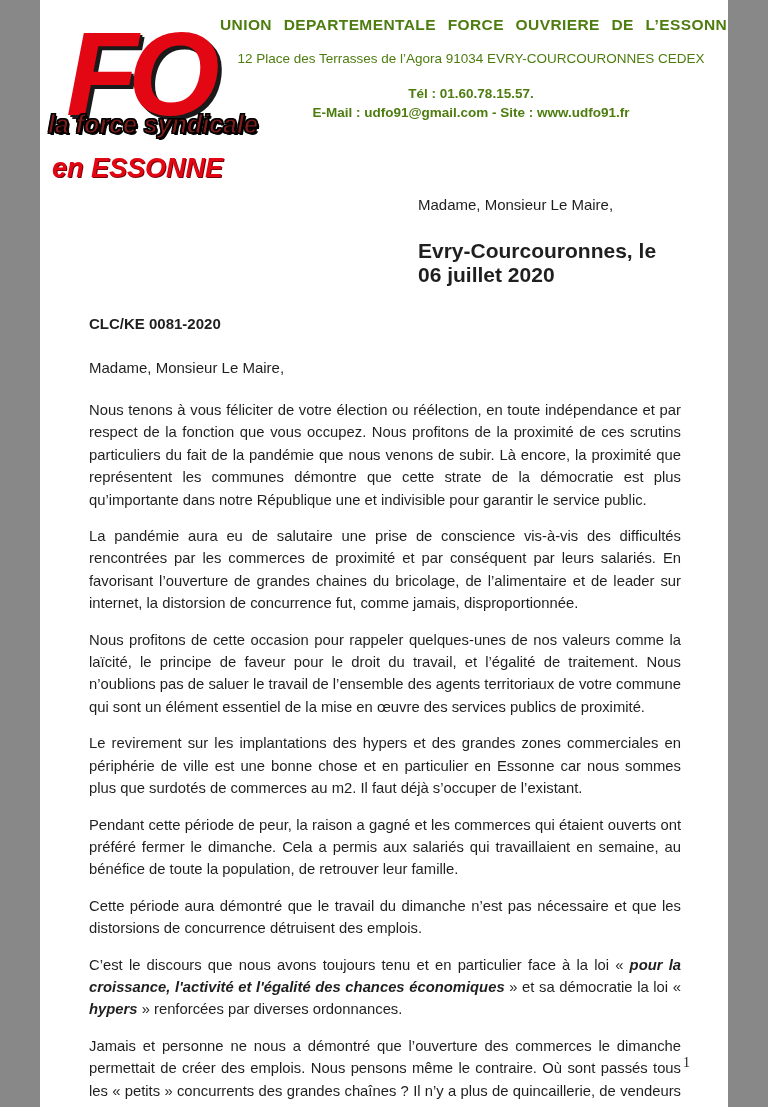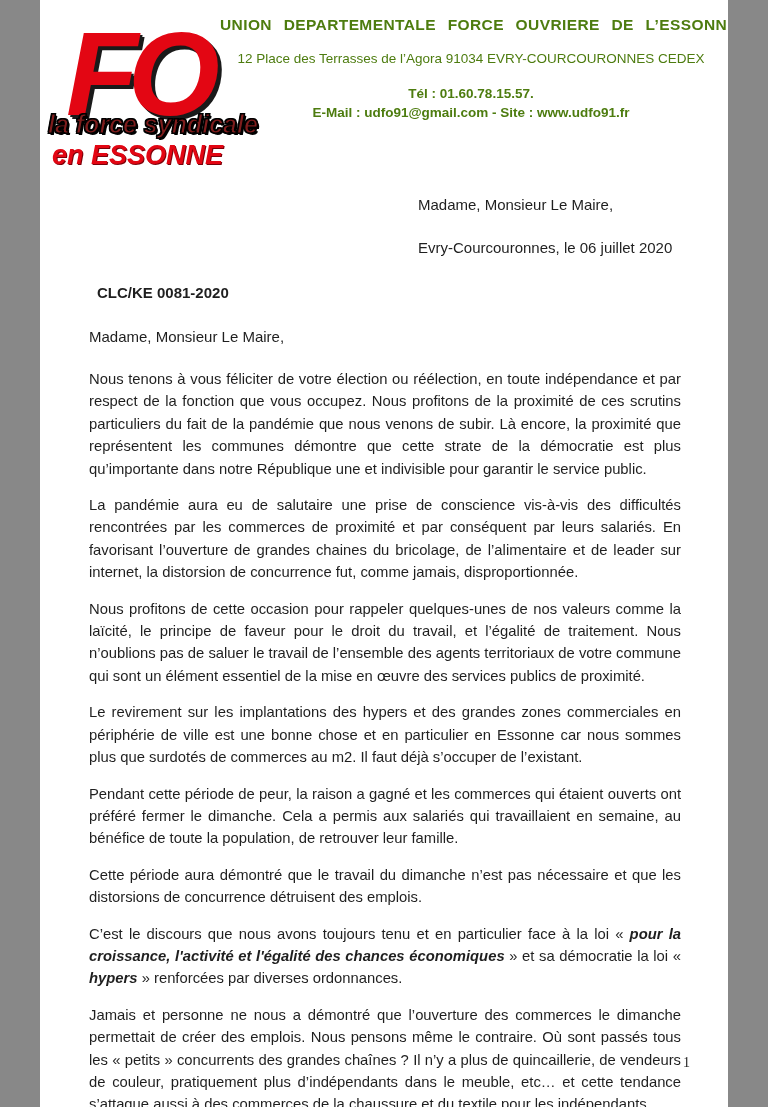--- a/index.html
+++ b/index.html
@@ -51,21 +51,21 @@
     font-weight: bold;
     font-style: italic;
     letter-spacing: 0px;
     color: #7f1d1d;
     white-space: nowrap;
     -webkit-text-stroke: 1.2px #000;
     text-shadow: 1px 1px 0 #000, -1px -1px 0 #000, 1px -1px 0 #000, -1px 1px 0 #000, 2px 2px 0 #000;
   }
   .logo-region {
     position: absolute;
-    top: 122px;
+    top: 135px;
     left: 4px;
     font-size: 27px;
     font-weight: bold;
     font-style: italic;
     color: #e30613;
     white-space: nowrap;
     text-shadow: 1px 1px 0 #7a0009;
   }
   .head-text {
     position: absolute;
@@ -108,27 +108,28 @@
   }
   .recipient-block {
     margin-left: 329px;
     margin-bottom: 28px;
   }
   .recipient {
     font-size: 15px;
     margin: 0 0 26px 0;
   }
   .dateline {
-    font-size: 15px;
+    font-size: 21px;
     margin: 0;
+    font-weight: bold;
   }
   .reference {
     font-size: 15px;
     font-weight: bold;
-    margin: 0 0 27px 8px;
+    margin: 0 0 27px 0;
   }
   .salutation {
     font-size: 15px;
     margin: 0 0 23px 0;
   }
   .para {
     font-size: 14.8px;
     line-height: 22.4px;
     text-align: justify;
     margin: 0 0 14px 0;

